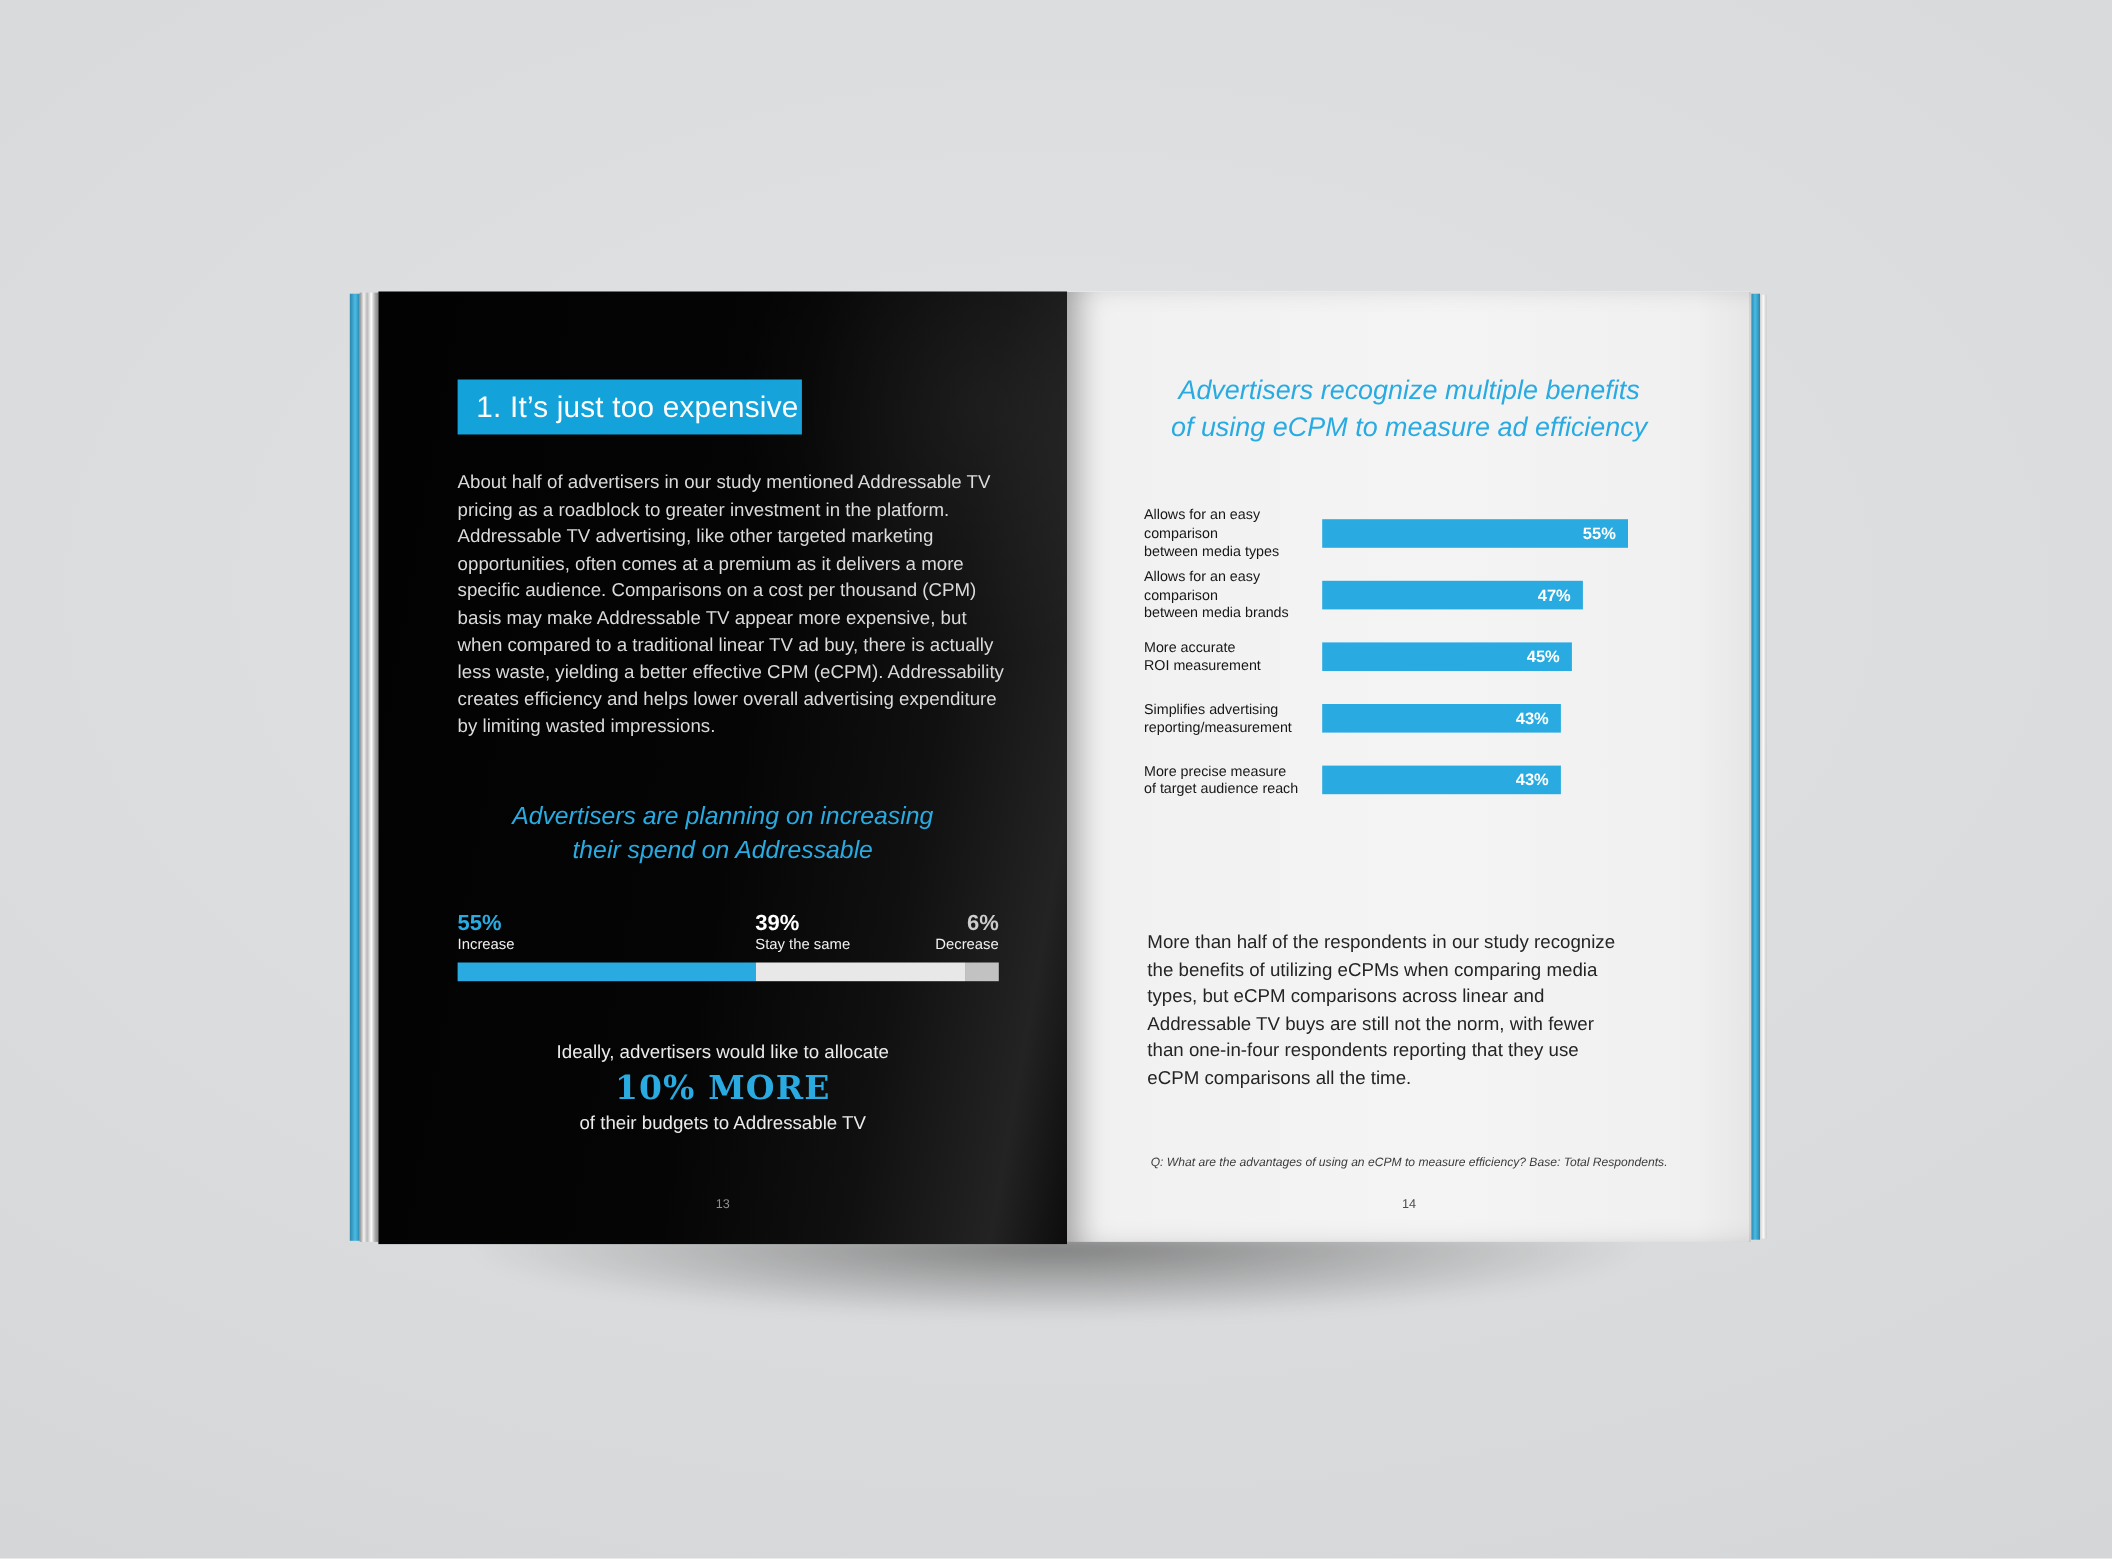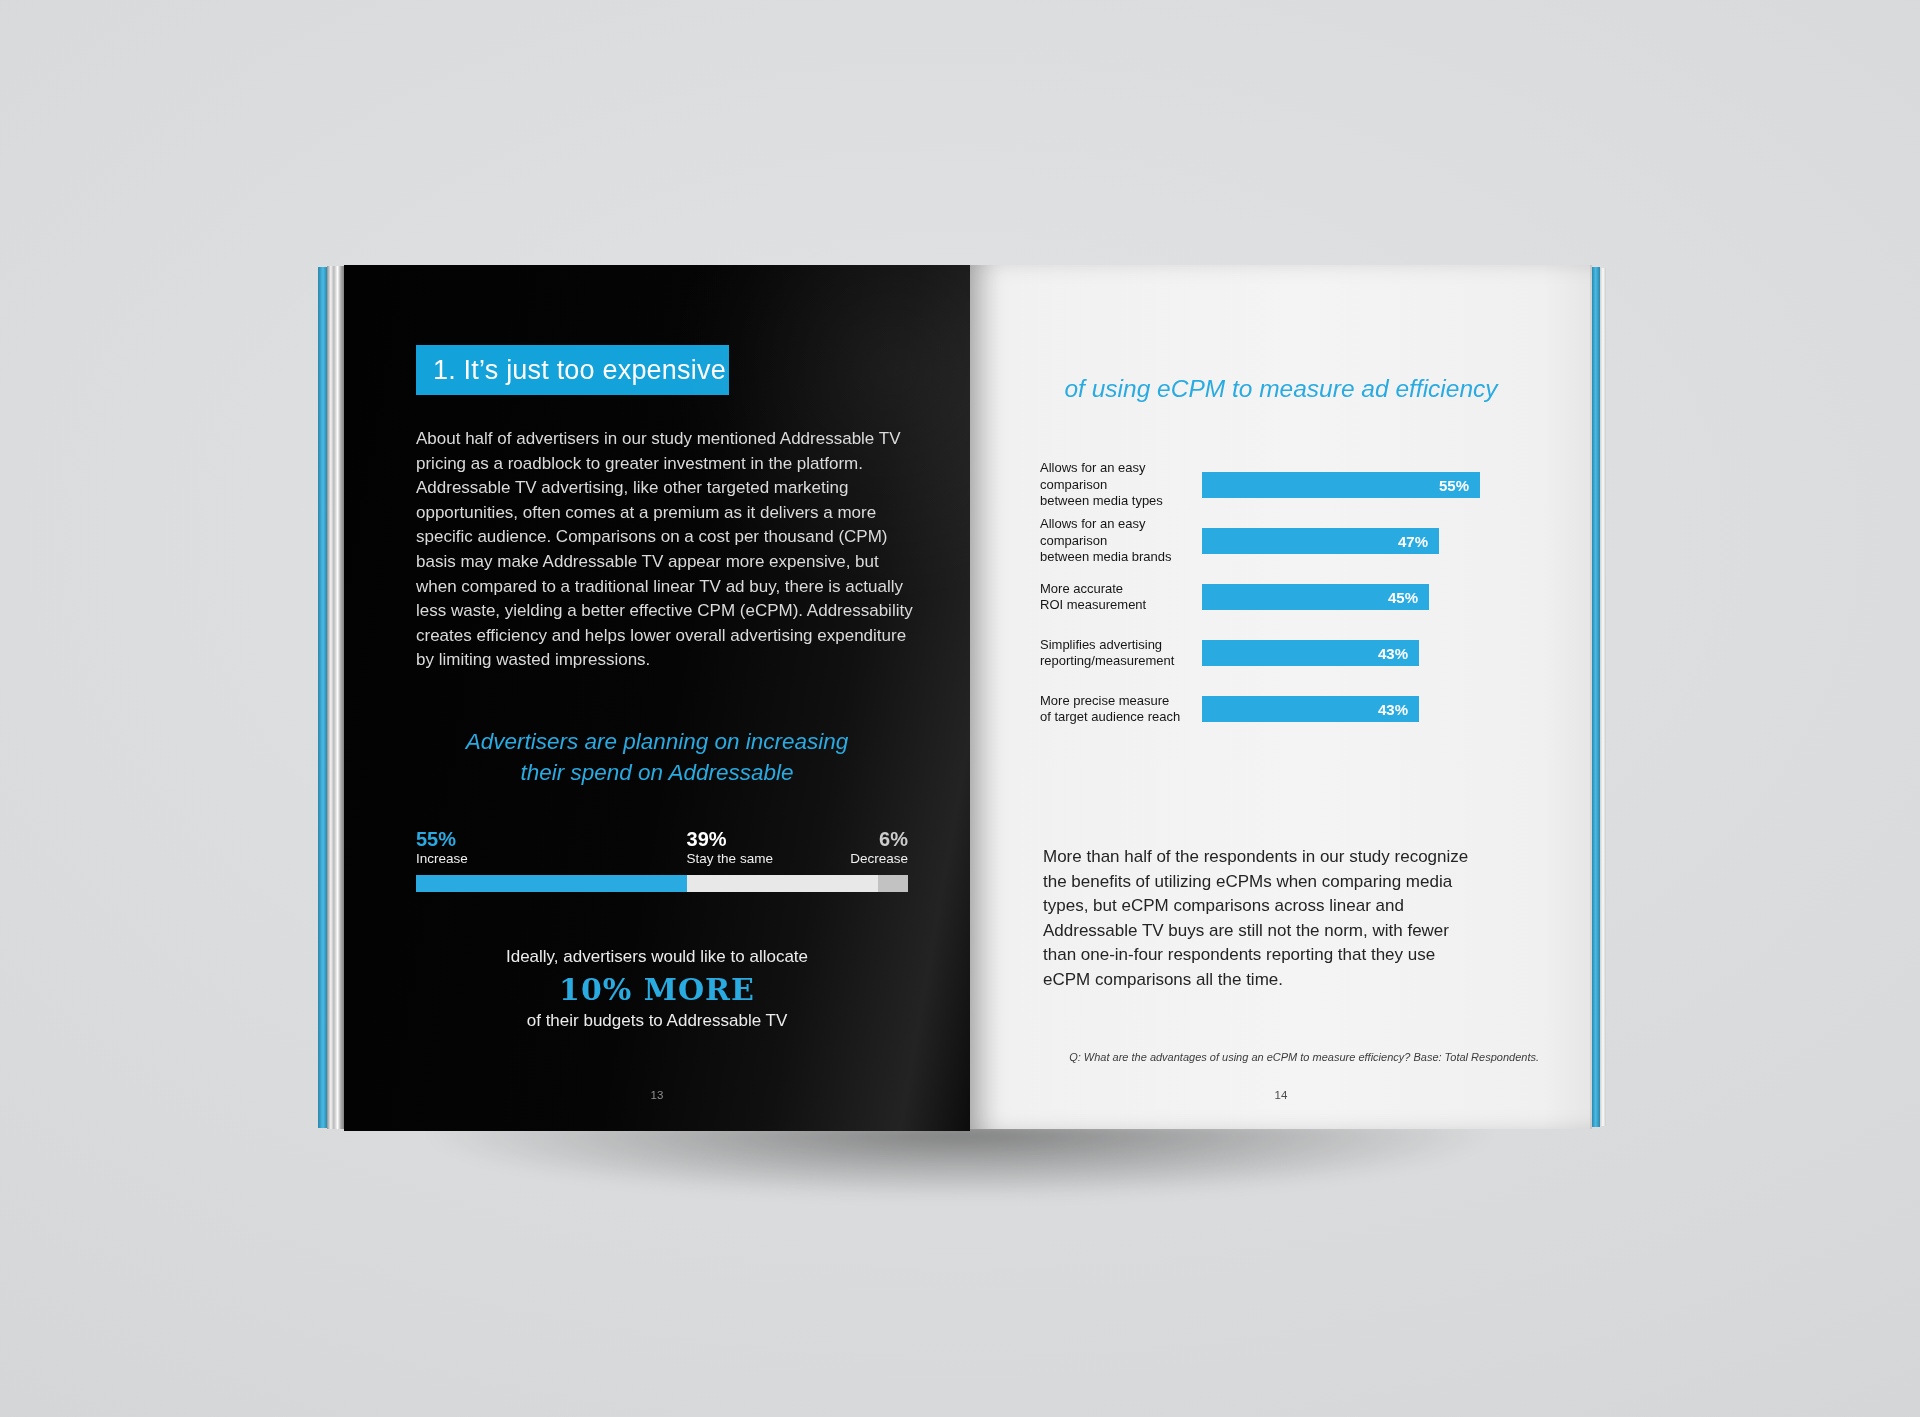--- a/index.html
+++ b/index.html
@@ -56,21 +56,21 @@
   .rp-chart{position:absolute;left:70px;top:207px;width:500px;display:flex;
     flex-direction:column;gap:30px;}
   .chart-row{display:flex;align-items:center;height:26px;}
   .chart-label{width:154px;margin-right:8px;text-align:left;font-size:13px;
     line-height:16.5px;color:#161616;white-space:pre-line;}
   .chart-bar{height:26px;display:flex;align-items:center;justify-content:flex-end;
     box-sizing:border-box;padding-right:11px;color:#ffffff;font-size:15px;font-weight:700;}
   .chart-val-out{margin-left:8px;font-size:15px;font-weight:700;}
   .rp-body{position:absolute;left:73px;top:580px;width:440px;font-size:17px;
     line-height:24.6px;color:#242424;}
-  .rp-footnote{position:absolute;left:53px;top:786px;width:516px;text-align:right;
+  .rp-footnote{position:absolute;left:53px;top:786px;width:516px;text-align:center;
     font-style:italic;font-size:11px;color:#3c3c3c;}
   .rp-pagenum{position:absolute;left:0;top:824px;width:100%;text-align:center;
     font-size:11.5px;color:#4c4c4c;}
 </style>
 </head>
 <body>
 
 <div class="stage">
   <div class="book-shadow"></div>
 
@@ -115,21 +115,21 @@
       <div class="l1">Ideally, advertisers would like to allocate</div>
       <div class="hl" style="color: rgb(41, 171, 226);">10% MORE</div>
       <div class="l2">of their budgets to Addressable TV</div>
     </div>
 
     <div class="lp-pagenum">13</div>
   </div>
 
   <div class="page-right">
     <div class="rp-heading" style="color: rgb(41, 171, 226);">
-      <br>
+      <span>Advertisers recognize multiple benefits</span><br>
       <span>of using eCPM to measure ad efficiency</span>
     </div>
 
     <div class="rp-chart">
         <div class="chart-row">
           <div class="chart-label">Allows for an easy comparison
 between media types</div>
           <div class="chart-bar" style="width: 278px; background: rgb(41, 171, 226);">55%</div>
         </div>
         <div class="chart-row">

